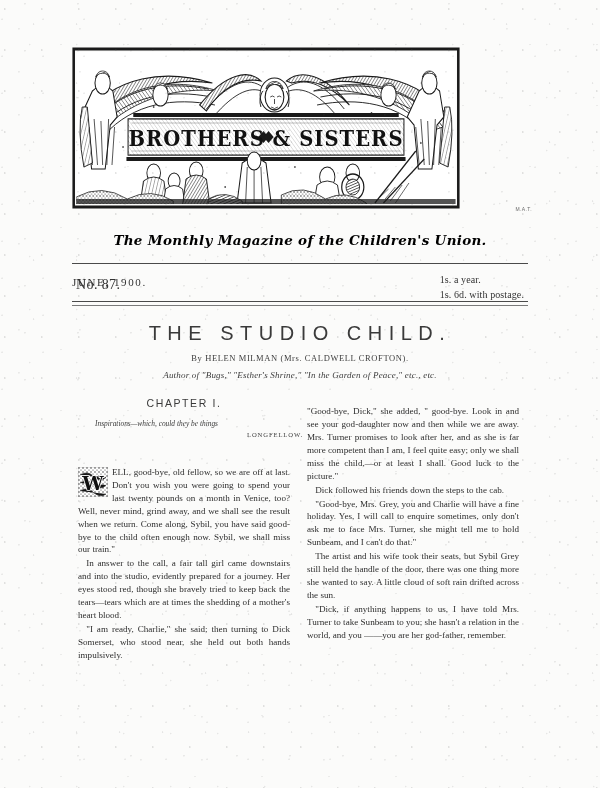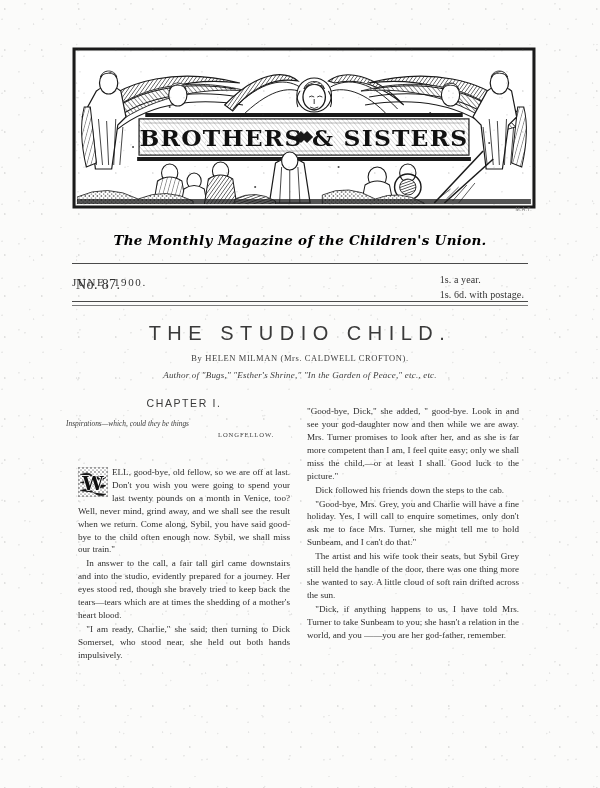--- a/index.html
+++ b/index.html
@@ -34,21 +34,21 @@
       radial-gradient(circle at 5%  52%, rgba(90,90,90,.20) .6px, transparent 1.1px);
     background-size: 37px 41px, 53px 47px, 43px 59px, 61px 43px, 47px 53px, 67px 61px, 41px 37px;
   }
 
   .content { position: relative; }
 
   
   #masthead-wrap {
     position: absolute;
     left: 72px; top: 47px;
-    width: 464px; height: 162px;
+    width: 388px; height: 162px;
   }
   #masthead-svg { display:block; width:100%; height:100%; }
 
   
   #strapline {
     position: absolute;
     left: 0; right: 0; top: 232px;
     text-align: center;
     font-family: "DejaVu Serif", "Liberation Serif", serif;
     font-weight: 700;
@@ -126,21 +126,21 @@
     left: 78px; width: 212px; top: 397px;
     text-align: center;
     font-size: 10.5px;
     letter-spacing: 1.6px;
     color: #3a3a3a;
     font-family: "Liberation Sans", sans-serif;
   }
 
   #epigraph {
     position: absolute;
-    left: 66px; width: 214px; top: 418px;
+    left: 95px; width: 214px; top: 418px;
     font-size: 7.4px;
     line-height: 1.52;
     color: #3b3b3b;
     font-style: italic;
   }
   #epigraph .attrib {
     display: block;
     text-align: right;
     font-style: normal;
     font-size: 6.6px;

